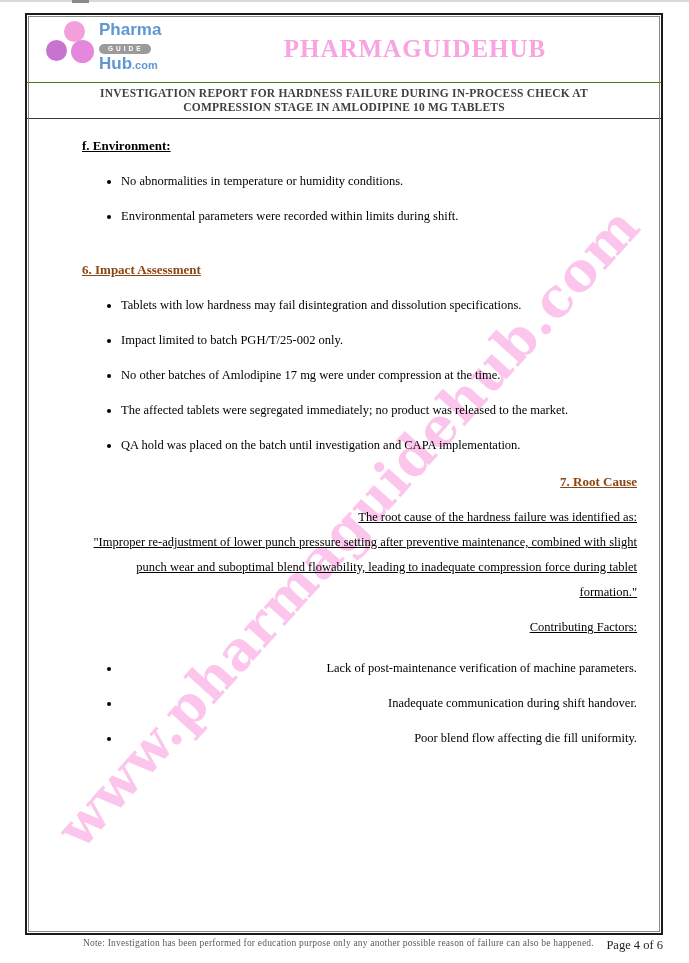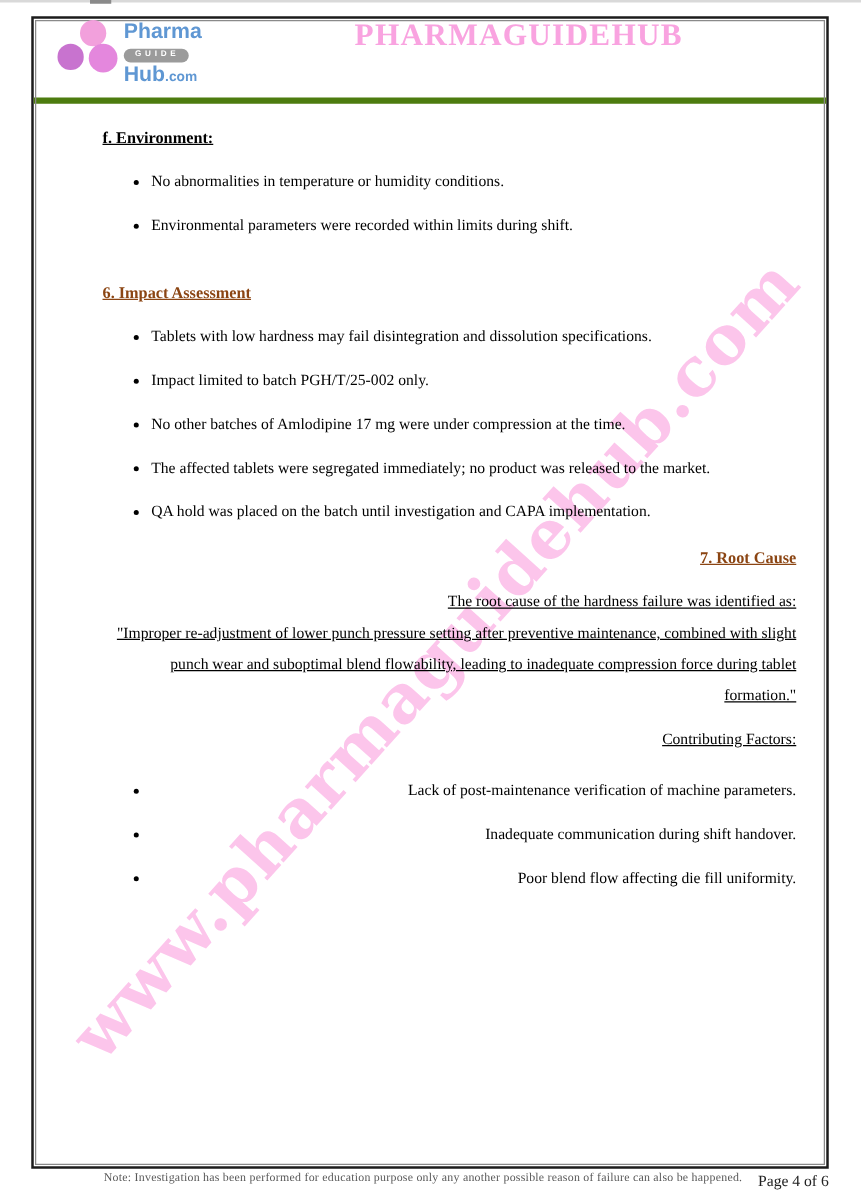--- a/index.html
+++ b/index.html
@@ -14,22 +14,22 @@
 
   
   .doc {
     position:absolute; left:25px; top:13px; width:638px; height:922px;
     border:2px solid #1c1c1c; background:#fff;
   }
   .doc-inner { position:absolute; inset:1px; border:1px solid #8a8a8a; }
 
   
   .header-row1 {
-    height:68px; border-bottom:5px solid #4d7c0f;
-    display:flex; 
+    height:68px; border-bottom:1px solid #4d7c0f;
+    display:flex; align-items:center;
   }
   .logo { position:relative; width:138px; height:58px; margin-left:18px; flex:0 0 auto; }
   .logo-c1 { position:absolute; left:19px; top:1px;  width:21px; height:21px; border-radius:50%; background:#f2a0dc; }
   .logo-c2 { position:absolute; left:1px;  top:20px; width:21px; height:21px; border-radius:50%; background:#c873cf; }
   .logo-c3 { position:absolute; left:26px; top:20px; width:23px; height:23px; border-radius:50%; background:#e487dd; }
   .logo-text { position:absolute; left:54px; top:1px; font-family:"Liberation Sans", sans-serif; line-height:1; }
   .logo-pharma { color:#5f97d3; font-weight:bold; font-size:17px; display:block; }
   .logo-guide {
     display:inline-block; background:#9b9b9b; color:#ffffff; border-radius:7px;
     font-size:6.5px; font-weight:bold; letter-spacing:3px; padding:2px 7px 2px 9px; margin:2px 0 1px 0;
@@ -96,20 +96,24 @@
         <span class="logo-c3"></span>
         <span class="logo-text">
           <span class="logo-pharma">Pharma</span>
           <span class="logo-guide">GUIDE</span>
           <span class="logo-hubline"><span>Hub</span><span class="logo-com">.com</span></span>
         </span>
       </div>
       <div class="site-title">PHARMAGUIDEHUB</div>
     </div>
 
+    <div class="header-row2">
+      <div>INVESTIGATION REPORT FOR HARDNESS FAILURE DURING IN-PROCESS CHECK AT</div>
+      <div>COMPRESSION STAGE IN AMLODIPINE 10 MG TABLETS</div>
+    </div>
 
     <div class="doc-body">
 
       <div class="section">
         <div class="h black">f. Environment:</div>
         <ul class="bullets">
           <li>No abnormalities in temperature or humidity conditions.</li>
           <li>Environmental parameters were recorded within limits during shift.</li>
         </ul>
       </div>

